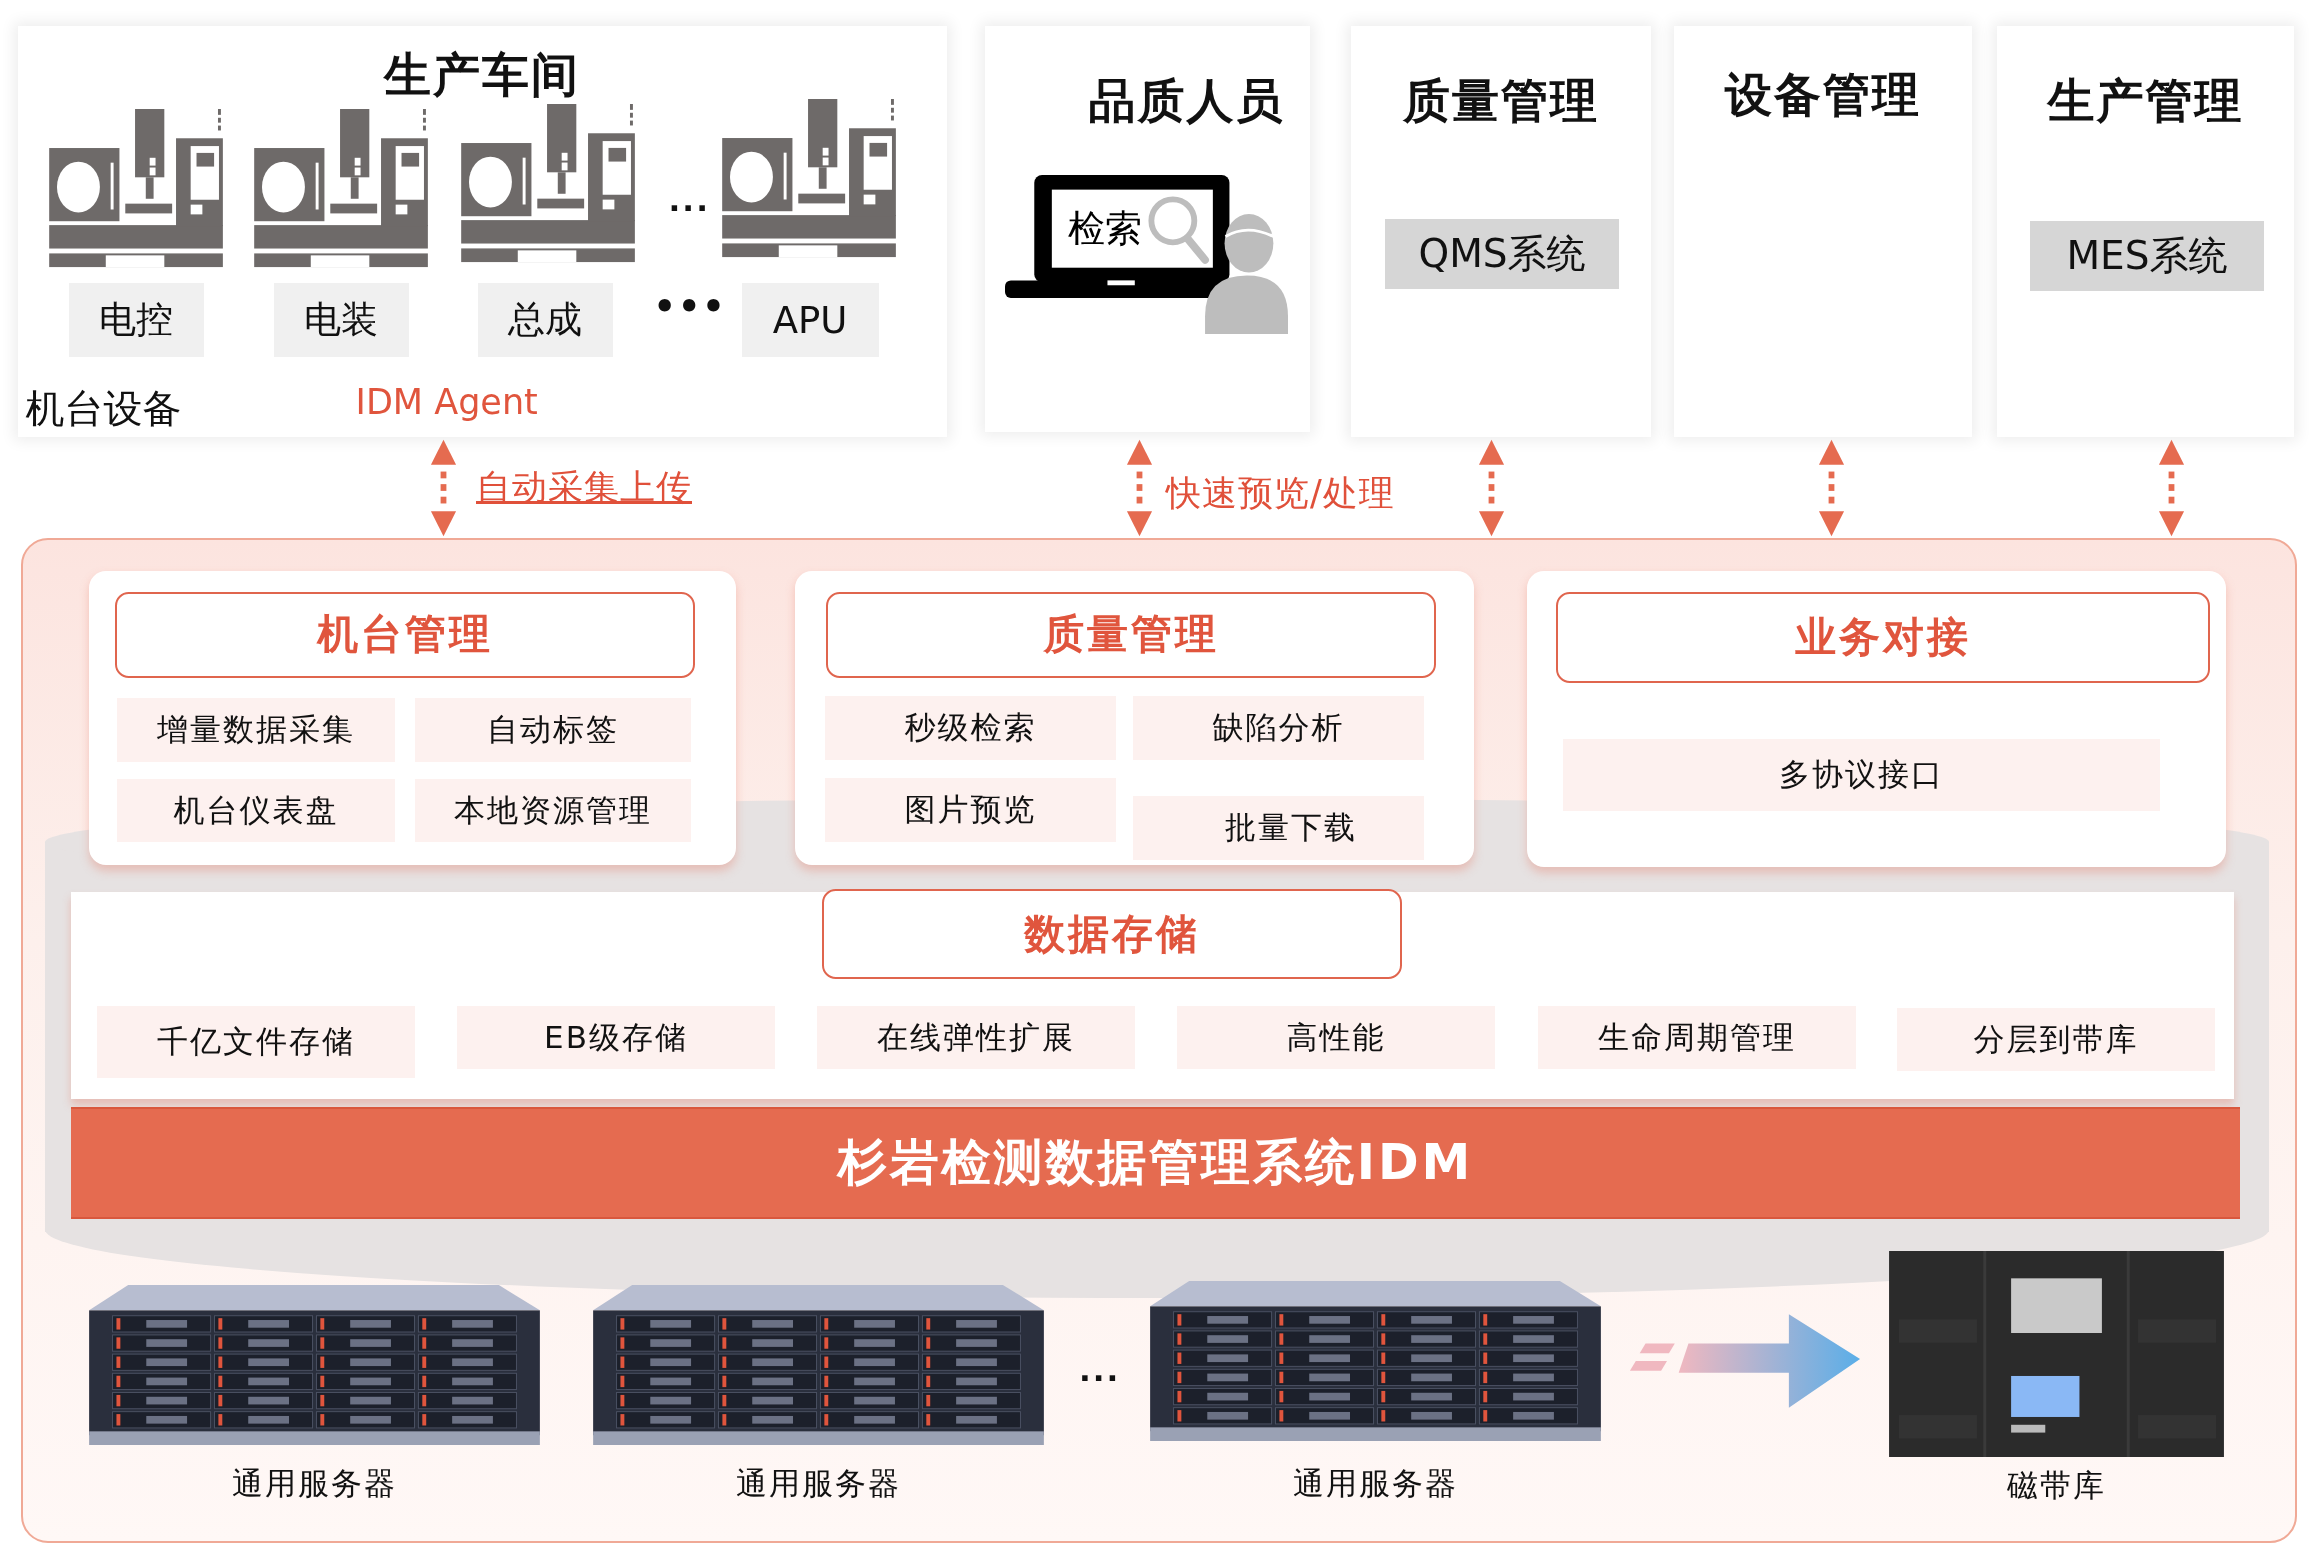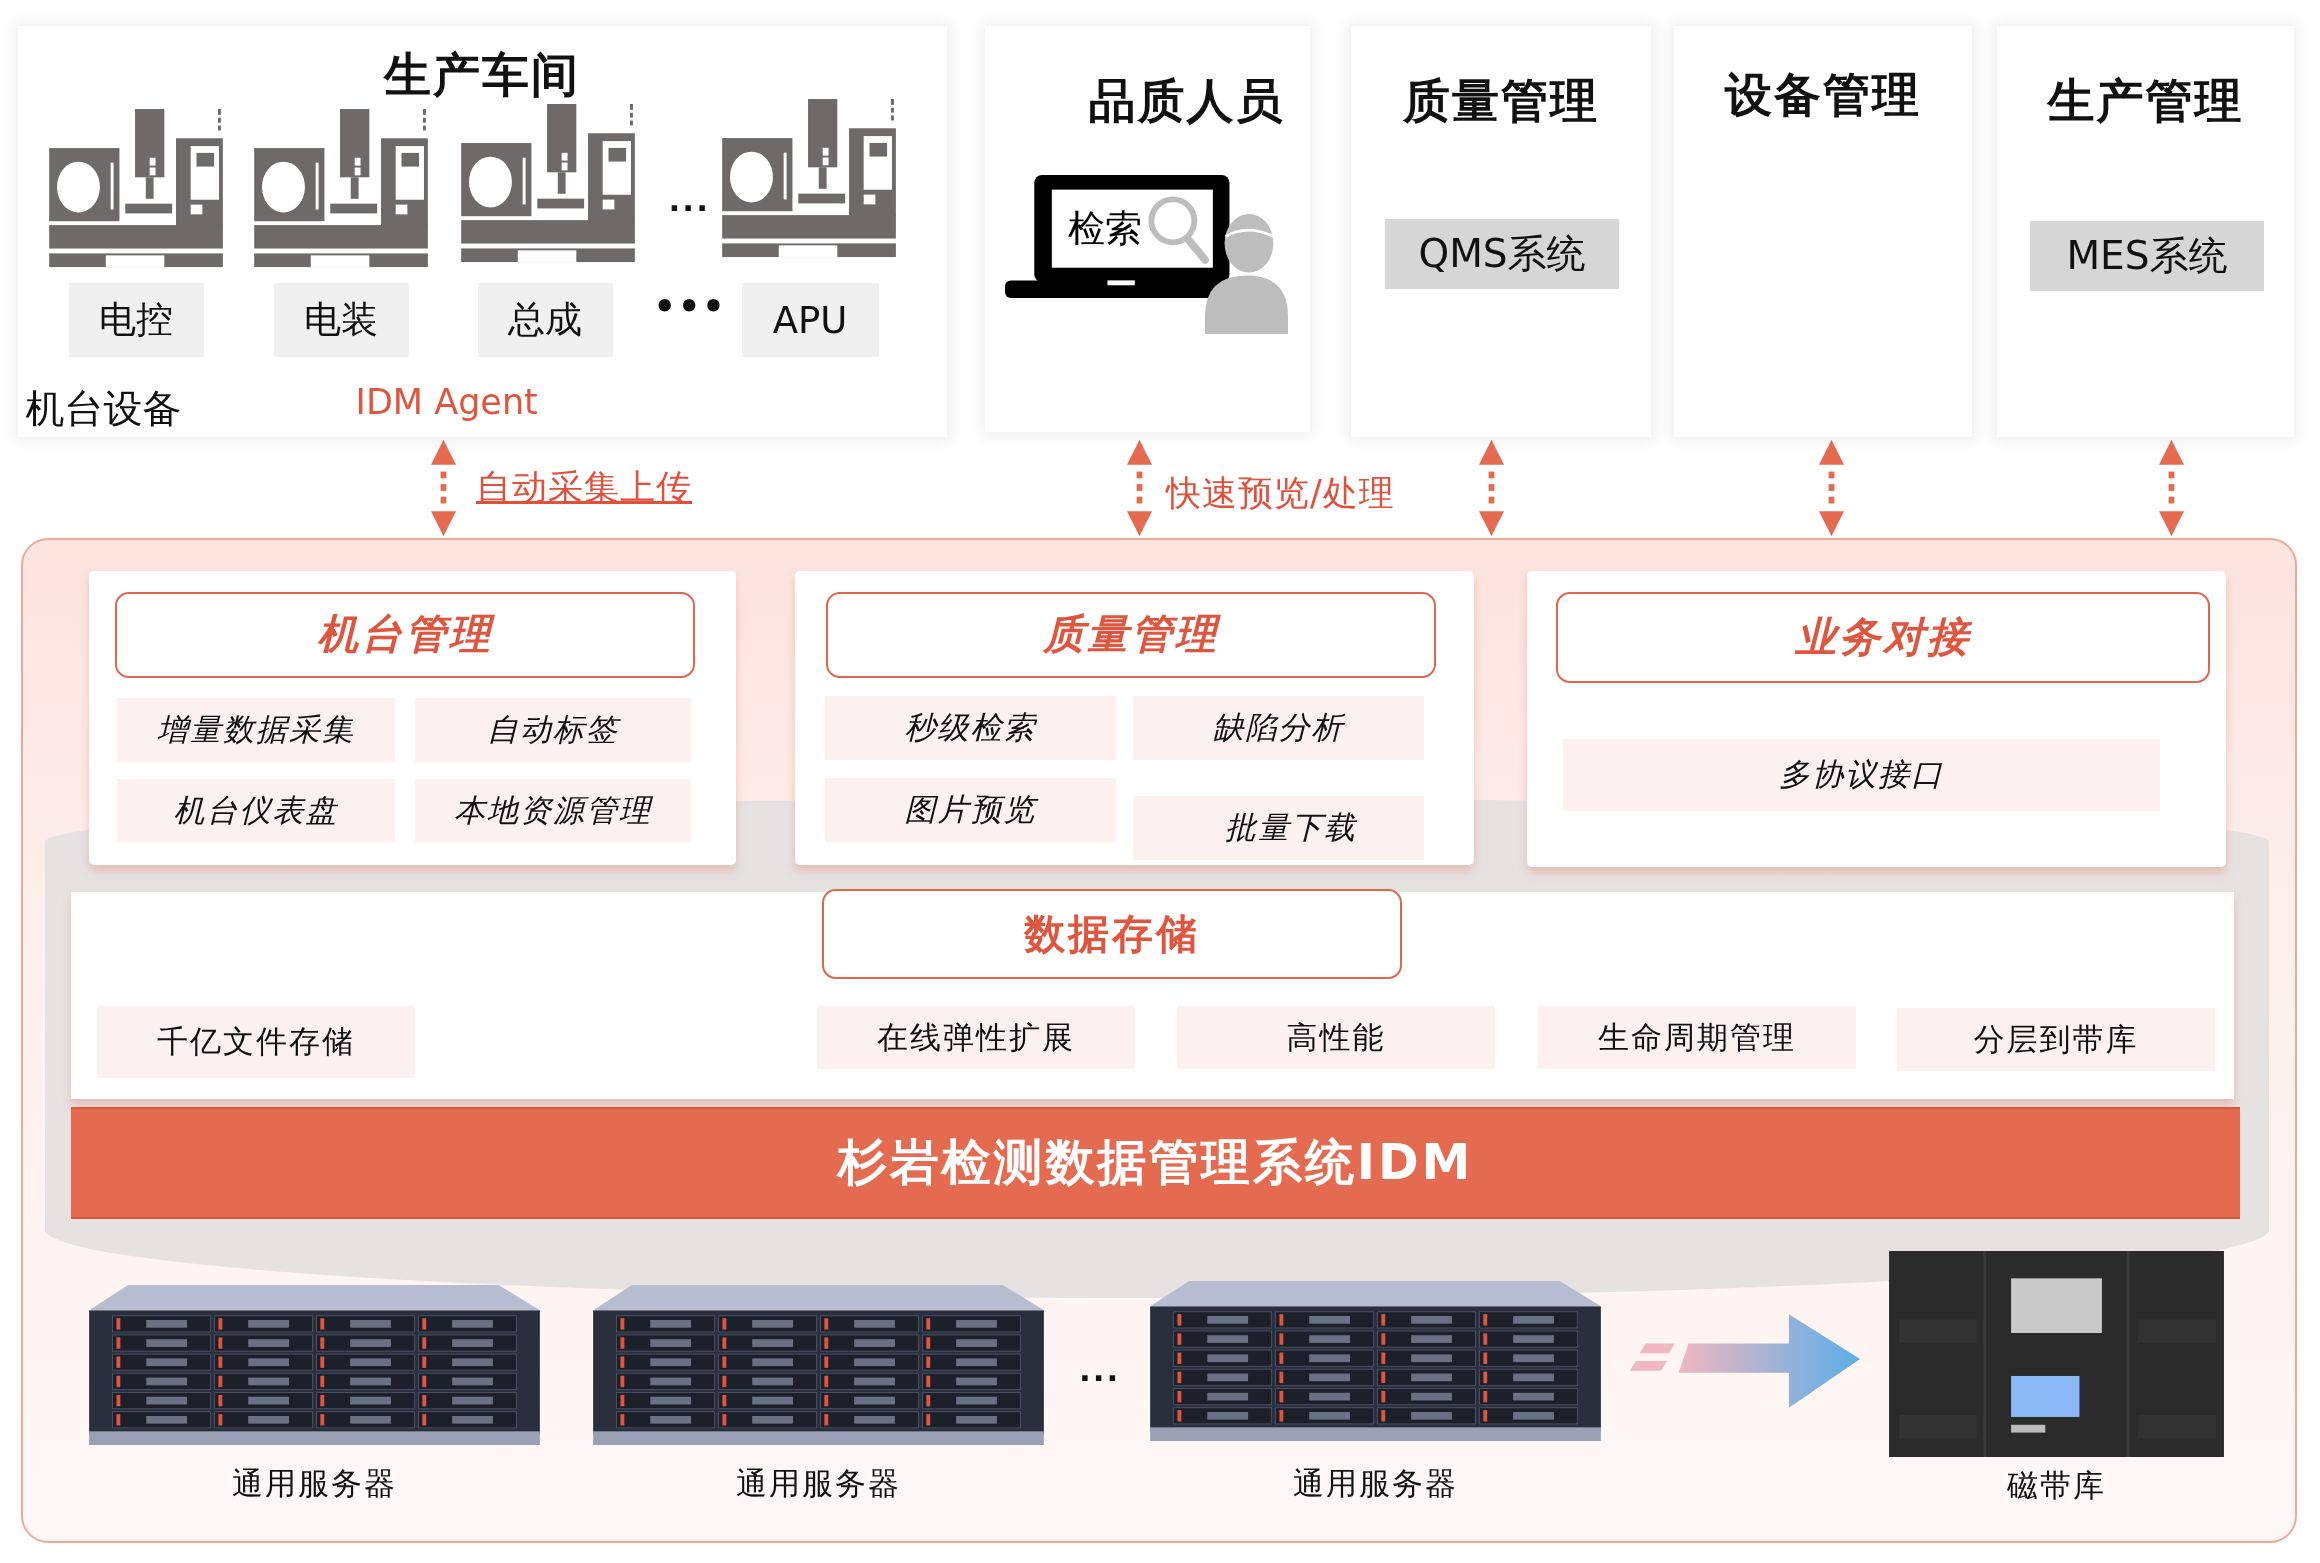--- a/index.html
+++ b/index.html
@@ -18,21 +18,21 @@
   .varrow { position: absolute; width: 29px; }
   .arrow-label { position: absolute; font-size: 35px; color: #e0503a; letter-spacing: 1px; white-space: nowrap; }
 
   
   .outer { position: absolute; left: 20.5px; top: 538px; width: 2276px; height: 1005px; border: 2.9px solid #f0a996; border-radius: 27px;
            background: linear-gradient(180deg, #fce4df 0%, #fdf0ec 40%, #fff8f6 100%); }
   .cyl-top { position: absolute; left: 45px; top: 798px; width: 2224px; height: 88px; border-radius: 50%; background: #e6e2e2; }
   .cyl-body { position: absolute; left: 45px; top: 842px; width: 2224px; height: 390px; background: #e6e2e2; }
   .cyl-bottom { position: absolute; left: 45px; top: 1161px; width: 2224px; height: 137px; border-radius: 50%; background: #e6e2e2; }
 
-  .module { position: absolute; background: #fff; border-radius: 5px; box-shadow: 0 5.9px 9.8px rgba(230,120,100,0.35); font-style: italic; }
+  .module { position: absolute; background: #fff; border-radius: 17px; box-shadow: 0 5.9px 9.8px rgba(230,120,100,0.35); }
   .mod-title { position: absolute; border: 2.9px solid #e0654e; border-radius: 13.7px; background: #fff; color: #e0553d; font-size: 41px; font-weight: bold;
                display: flex; align-items: center; justify-content: center; letter-spacing: 2.9px; }
   .sub { position: absolute; background: #fdf1ef; font-size: 31px; color: #111; display: flex; align-items: center; justify-content: center; letter-spacing: 2px; }
 
   .storage-panel { position: absolute; left: 71px; top: 892px; width: 2163px; height: 207px; background: #fff; box-shadow: 0 5.9px 7.8px rgba(230,120,100,0.35); }
   .idm-bar { position: absolute; left: 71px; top: 1107px; width: 2169px; height: 112px; background: #e56b50; border-top: 2px solid #d9573d; border-bottom: 2px solid #d9573d;
              color: #fff; font-size: 49px; font-weight: bold; display: flex; align-items: center; justify-content: center; letter-spacing: 2.9px; }
 
   .server { position: absolute; width: 451px; height: 160px; }
   .hw-label { position: absolute; font-size: 31px; color: #111; text-align: center; letter-spacing: 2px; }
@@ -235,20 +235,21 @@
   <div class="sub" style="left:338px; top:225px; width:291px; height:64px;padding-left:25px;">批量下载</div>
 </div>
 
 <div class="module" style="left:1527px; top:571px; width:699px; height:296px;">
   <div class="mod-title" style="left:29px; top:20.5px; width:654px; height:91px;">业务对接</div>
   <div class="sub" style="left:36px; top:168px; width:597px; height:72px;">多协议接口</div>
 </div>
 
 <div class="storage-panel">
   <div class="sub" style="left:26px; top:114px; width:318px; height:72px;">千亿文件存储</div>
+  <div class="sub" style="left:386px; top:114px; width:318px; height:63px;">EB级存储</div>
   <div class="sub" style="left:746px; top:114px; width:318px; height:63px;">在线弹性扩展</div>
   <div class="sub" style="left:1106px; top:114px; width:318px; height:63px;">高性能</div>
   <div class="sub" style="left:1467px; top:114px; width:318px; height:63px;">生命周期管理</div>
   <div class="sub" style="left:1826px; top:116px; width:318px; height:63px;">分层到带库</div>
 </div>
 <div class="mod-title" style="left:822px; top:889px; width:580px; height:90px;">数据存储</div>
 
 <div class="idm-bar">杉岩检测数据管理系统IDM</div>
 
 <svg class="server" style="left:89px; top:1285px;" viewBox="0 0 462 164">

